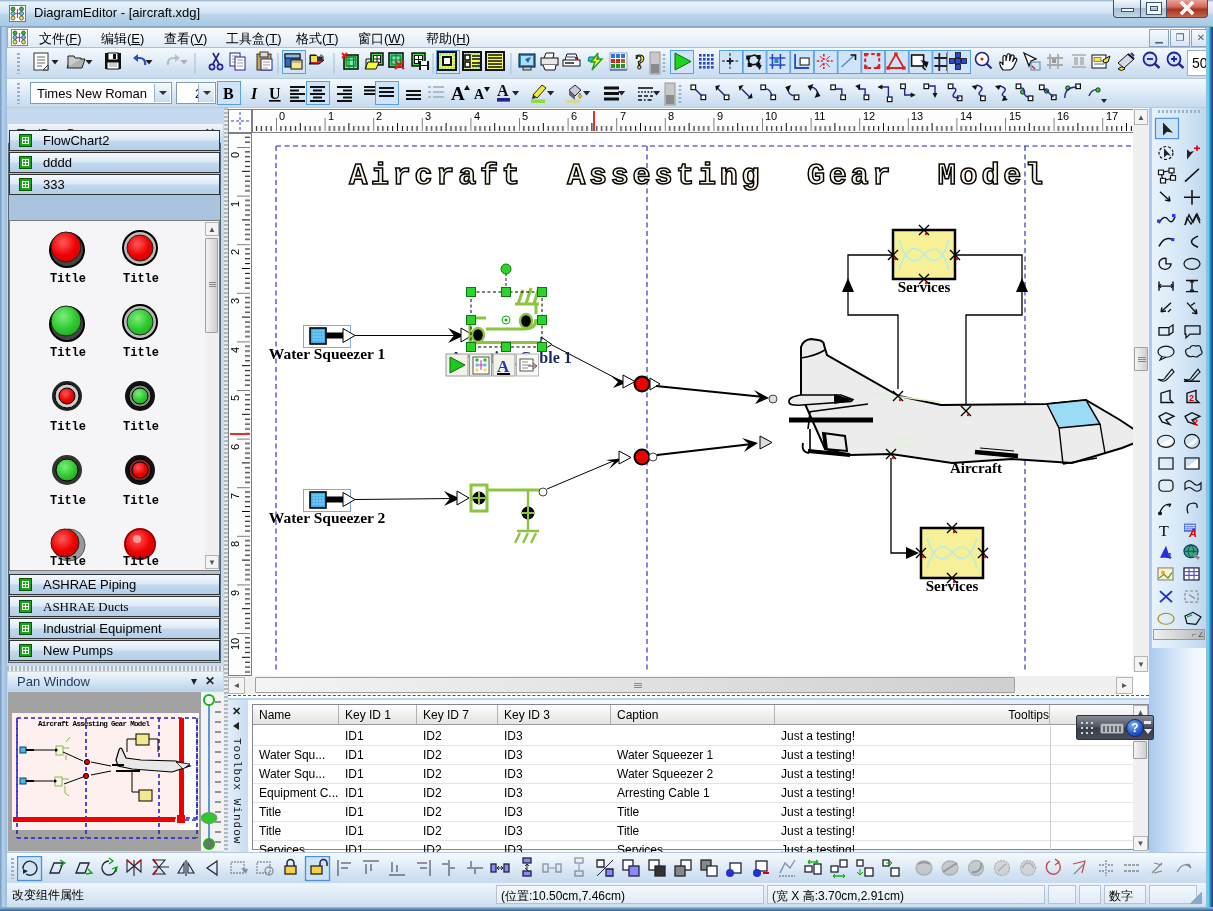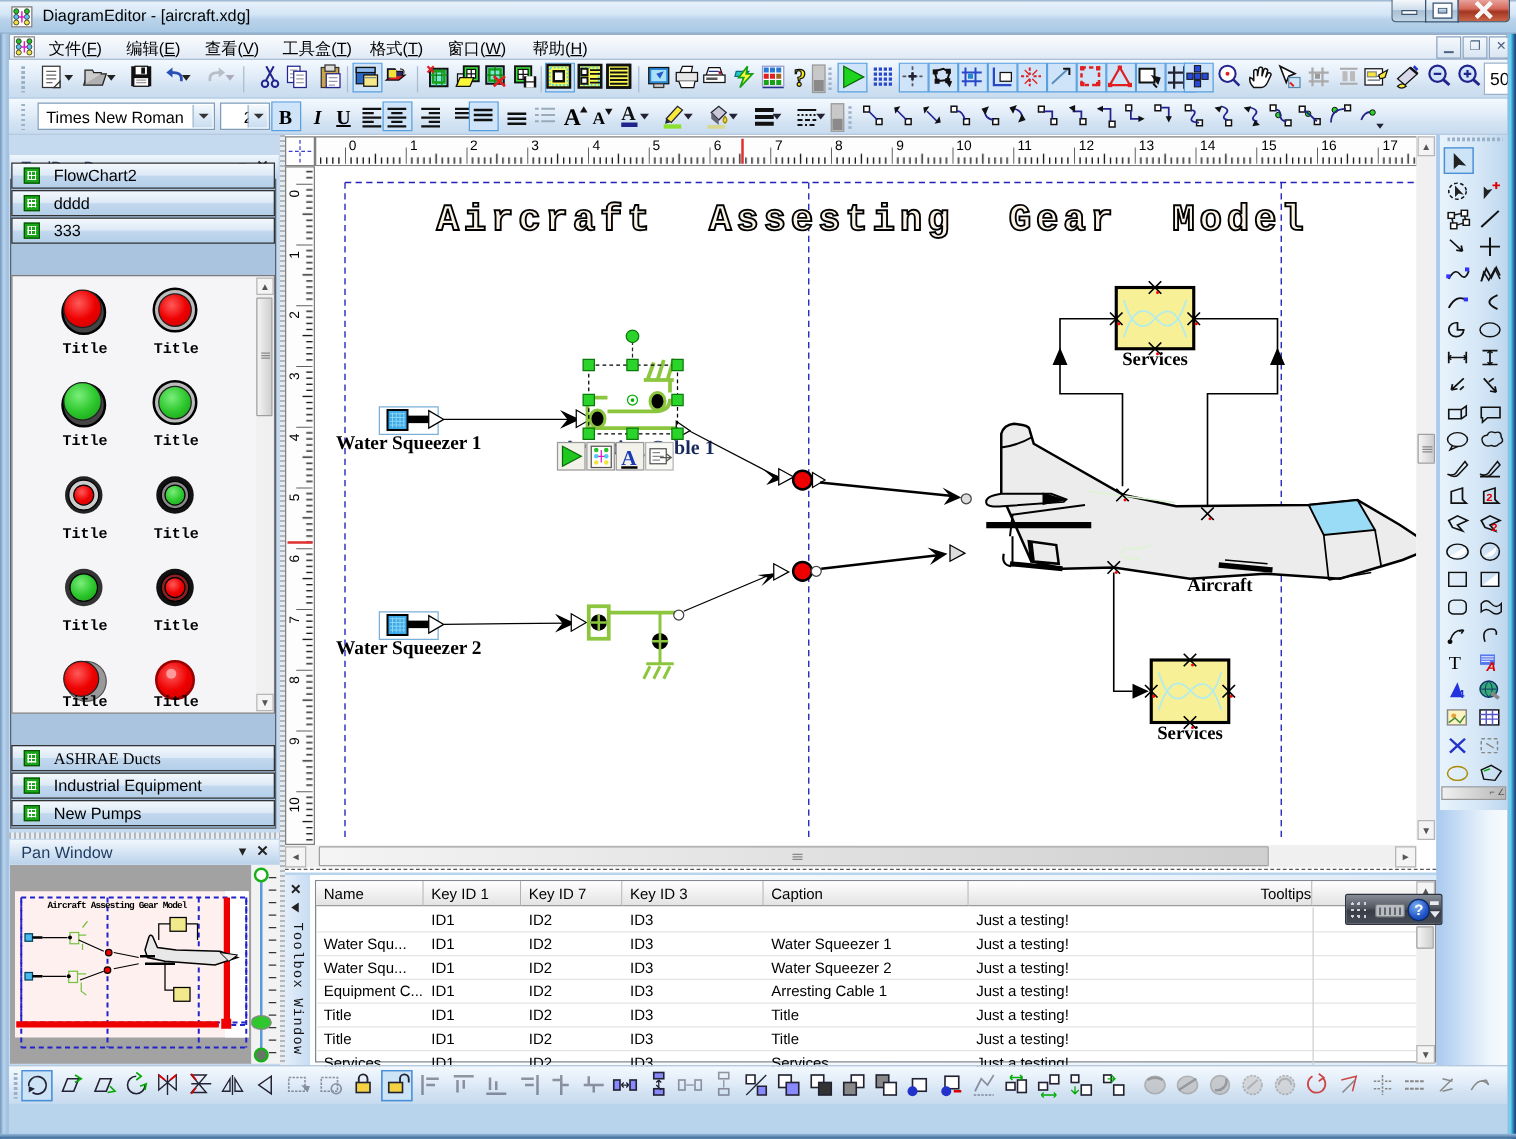--- a/index.html
+++ b/index.html
@@ -681,20 +681,21 @@
       <text x="113" y="344" font-family="Liberation Mono" font-weight="bold" font-size="12">Title</text>
     </svg>
     <div class="sbv" style="left:195px;top:1px;width:14px;height:347px;">
       <div class="sbbtn" style="left:0;top:0;width:14px;height:14px;font-size:8px;line-height:13px;">▲</div>
       <div class="sbbtn" style="left:0;bottom:0;width:14px;height:14px;font-size:8px;line-height:13px;">▼</div>
       <div class="sbthumb" style="left:0;top:16px;width:13px;height:95px;">
             <div style="position:absolute;left:3px;top:43px;width:7px;height:1px;background:#888;box-shadow:0 2px #888,0 4px #888;"></div>
           </div>
     </div>
   </div>
+  <div class="tbxitem" style="top:466px;">ASHRAE Piping<span class="gic"></span></div>
   <div class="tbxitem" style="top:488px;font-family:Liberation Serif, serif;">ASHRAE Ducts<span class="gic"></span></div>
   <div class="tbxitem" style="top:510px;">Industrial Equipment<span class="gic"></span></div>
   <div class="tbxitem" style="top:532px;">New Pumps<span class="gic"></span></div>
  </div>
  <div id="panwin">
   <div class="paneltitle" style="top:0px;">Pan Window
     <span class="ptbtn" style="right:26px;top:0;">▾</span><span class="ptbtn" style="right:8px;top:0;font-weight:bold;">✕</span></div>
   <div id="panmap">
    <svg class="abs" style="left:0;top:0;" width="193" height="159" viewBox="0 0 193 159">
      <rect x="4" y="21" width="187" height="117" fill="#fdf0ef"></rect>
@@ -1478,16 +1479,26 @@
           </g>
      <g transform="translate(1129,0)">
             <path d="M6 17 l10 -10 M8 7 l8 2 M8 17 l8 -2" stroke="#888" stroke-width="1.2"></path>
           </g>
      <g transform="translate(1155,0)">
             <path d="M5 16 q7 -12 14 -4 M17 8 l2 4 M17 8 l-4 1" stroke="#888" stroke-width="1.2"></path>
           </g>
     </g>
   </svg>
  </div>
+ <div id="statusbar">
+  <div class="abs" style="left:5px;top:4px;">改变组件属性</div>
+  <div class="sfield" style="left:489px;width:268px;">(位置:10.50cm,7.46cm)</div>
+  <div class="sfield" style="left:760px;width:278px;">(宽 X 高:3.70cm,2.91cm)</div>
+  <div class="sfield" style="left:1041px;width:28px;"></div>
+  <div class="sfield" style="left:1072px;width:22px;"></div>
+  <div class="sfield" style="left:1097px;width:42px;">数字</div>
+  <div class="sfield" style="left:1142px;width:48px;"></div>
+  <div class="abs" style="right:4px;bottom:3px;width:13px;height:13px;background:linear-gradient(135deg,transparent 50%,#8aa8c8 50%);"></div>
+ </div>
  <div id="bleft"></div>
  <div id="bright"></div>
  <div id="bbot"></div>
 </div>
 
 </body></html>

